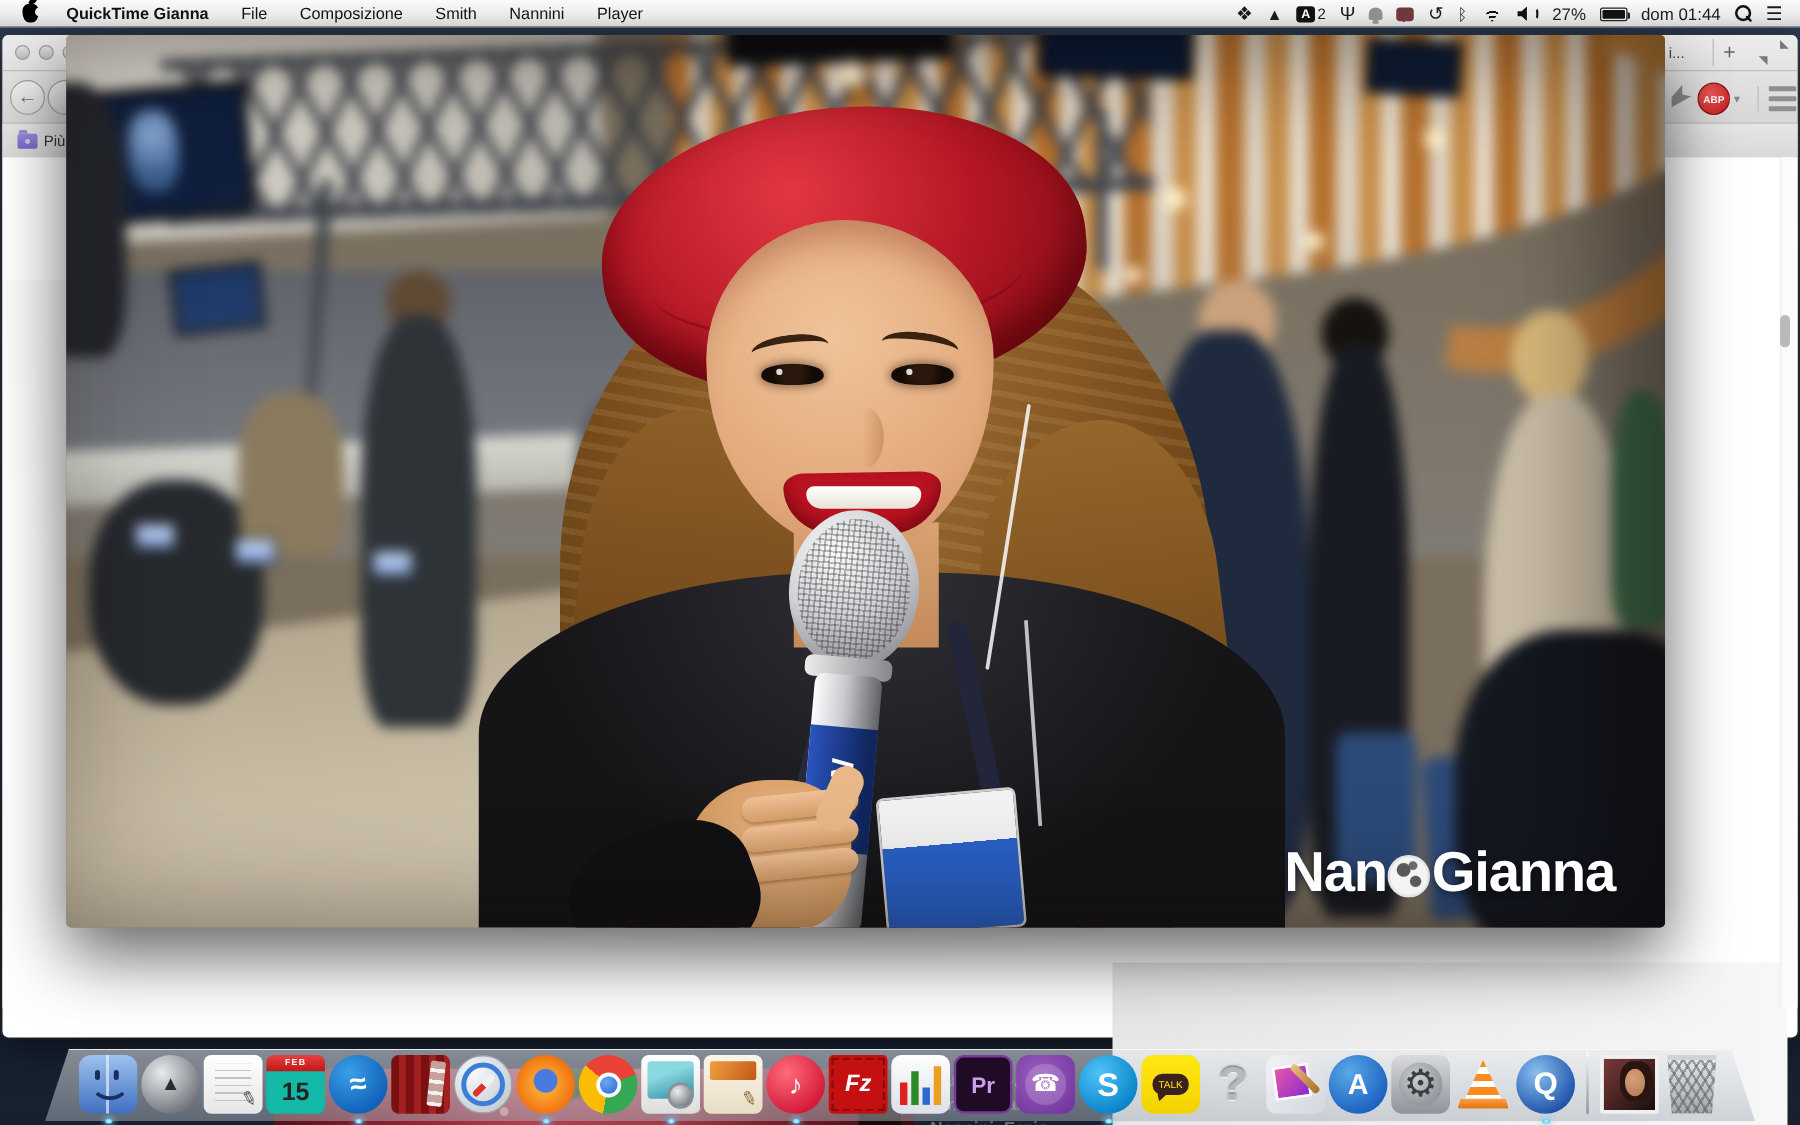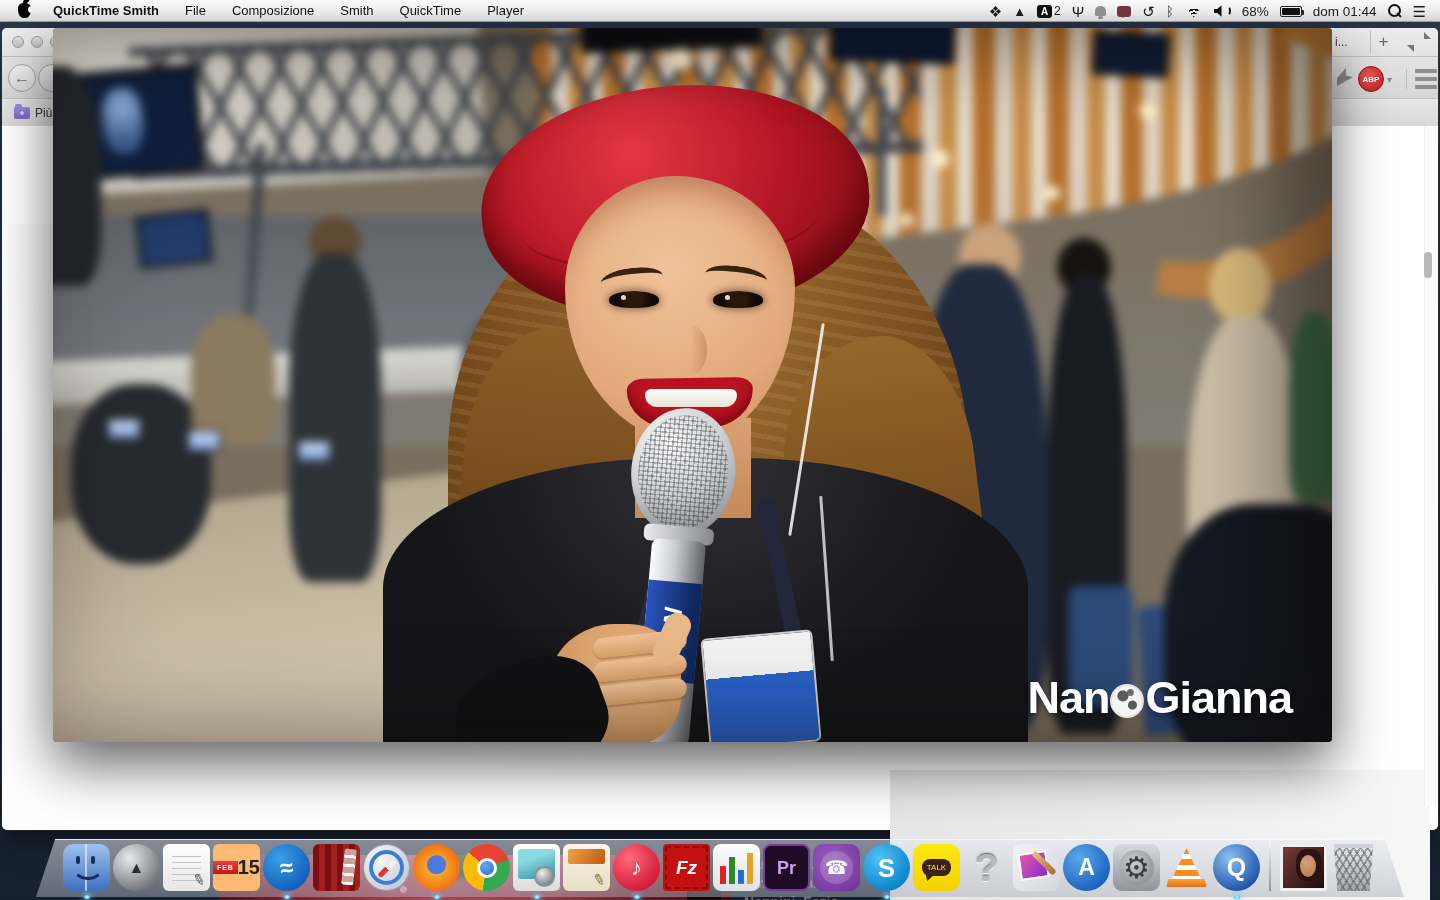--- a/index.html
+++ b/index.html
@@ -219,21 +219,21 @@
   .rundot { position:absolute; bottom:-8px; left:50%; transform:translateX(-50%); width:6px; height:4px; border-radius:50%;
     background:radial-gradient(circle,#d8f6ff,#58c8f0 70%); box-shadow:0 0 5px 1px rgba(110,210,255,.9); }
   .di-finder { border-radius:10px;
     background-image:linear-gradient(90deg, transparent 46%, rgba(235,243,255,.65) 46% 52%, transparent 52%), linear-gradient(180deg,#9ec2ee,#3f6fc0); }
   .di-finder::before { content:""; position:absolute; width:4px; height:8px; background:#16305e; border-radius:2px; left:13px; top:12px; box-shadow:15px 0 #16305e; }
   .di-finder::after { content:""; position:absolute; width:26px; height:22px; border:3px solid transparent; border-bottom-color:#16305e; border-radius:50%; left:9px; top:8px; }
   .di-launchpad { border-radius:50%; background:radial-gradient(circle at 35% 30%,#e8eaec,#7a7e84 70%,#54585e); color:#2a2d31; font-size:16px; }
   .di-textedit { border-radius:6px; background:linear-gradient(#ffffff,#e6e6e6); color:#555; font-size:15px; }
   .di-textedit::before { content:""; position:absolute; inset:7px 9px; background:repeating-linear-gradient(180deg, transparent 0 5px, #c4c4c4 5px 6px); }
   .di-textedit .dg, .di-pages .dg { position:absolute; right:4px; bottom:4px; transform:rotate(15deg); }
-  .di-calendar { border-radius:6px; background:#fdba74; flex-direction:row; display:flex; overflow:hidden; }
+  .di-calendar { border-radius:6px; background:#14b8a6; flex-direction:column; display:flex; overflow:hidden; }
   .cal-head { width:100%; height:13px; background:linear-gradient(#e84040,#c01818); color:#fff; font-size:7px; font-weight:bold; letter-spacing:1px; display:flex; align-items:center; justify-content:center; }
   .cal-day { flex:1; display:flex; align-items:center; justify-content:center; font-size:20px; font-weight:bold; color:#222; }
   .di-openoffice { border-radius:50%; background:radial-gradient(circle at 35% 30%,#3aa0e8,#1060b8 75%); color:#fff; font-size:24px; font-weight:bold; }
   .di-openoffice .dg { transform:rotate(-8deg); }
   .di-photobooth { border-radius:6px; background:repeating-linear-gradient(90deg,#7a1010 0 6px,#a32020 6px 12px); }
   .di-photobooth::after { content:""; position:absolute; right:5px; top:5px; width:12px; height:36px; border-radius:2px; transform:rotate(6deg);
     background:repeating-linear-gradient(180deg,#caa09a 0 6px,#f2f2f2 6px 9px); }
   .di-safari { border-radius:50%; background:radial-gradient(circle at 35% 30%,#f7f9fc,#c6cad2 80%); border:1px solid #9aa0aa; }
   .di-safari::before { content:""; position:absolute; inset:5px; border:4px solid #3a7fd5; border-radius:50%; }
   .di-safari::after { content:""; position:absolute; width:22px; height:5px; left:12px; top:21px; background:linear-gradient(90deg,#d33 50%,#f2f2f2 50%); transform:rotate(-45deg); border-radius:2px; }
@@ -282,25 +282,25 @@
     background:repeating-linear-gradient(58deg, rgba(90,94,98,.5) 0 2px, transparent 2px 6px),
                repeating-linear-gradient(-58deg, rgba(90,94,98,.5) 0 2px, transparent 2px 6px),
                linear-gradient(#e4e6e8,#a2a6ab); border-top:4px solid #d0d3d6; }
 </style>
 </head>
 <body>
 
 <div id="menubar">
   <div class="mb-left">
     <span class="apple"></span>
-    <span class="mb-app">QuickTime Smith</span>
+    <span class="mb-app">QuickTime Gianna</span>
     <span class="mb-item">File</span>
     <span class="mb-item">Composizione</span>
     <span class="mb-item">Smith</span>
-    <span class="mb-item">QuickTime</span>
+    <span class="mb-item">Nannini</span>
     <span class="mb-item">Player</span>
   </div>
   <div class="mb-right">
     <span class="sicon glyph15">❖</span>
     <span class="sicon glyph13">▲</span>
     <span class="sicon">
         <span class="kbdA">A</span>
         <span class="kbd2">2</span>
       </span>
     <span class="sicon glyph15">Ψ</span>
@@ -312,21 +312,21 @@
       </span>
     <span class="sicon glyph15">↺</span>
     <span class="sicon glyph13">ᛒ</span>
     <span class="sicon">
         <span class="wifi"></span>
       </span>
     <span class="sicon vol">
         <span class="vol-sp"></span>
         <span class="vol-wv"></span>
       </span>
-    <span class="sicon clock">68%</span>
+    <span class="sicon clock">27%</span>
     <span class="sicon">
         <span class="batt"></span>
       </span>
     <span class="sicon clock">dom 01:44</span>
     <span class="sicon">
         <span class="loupe"></span>
       </span>
     <span class="sicon glyph15">☰</span>
   </div>
 </div>

